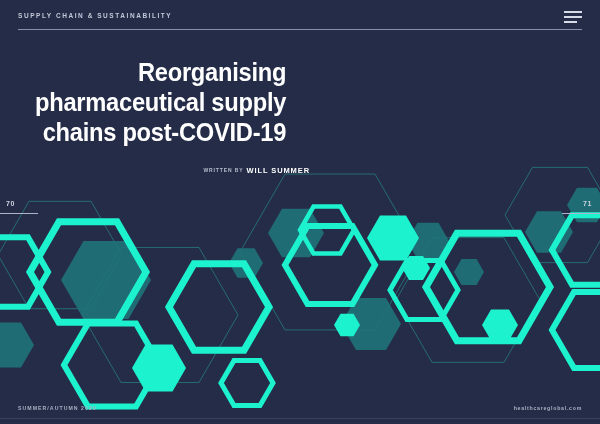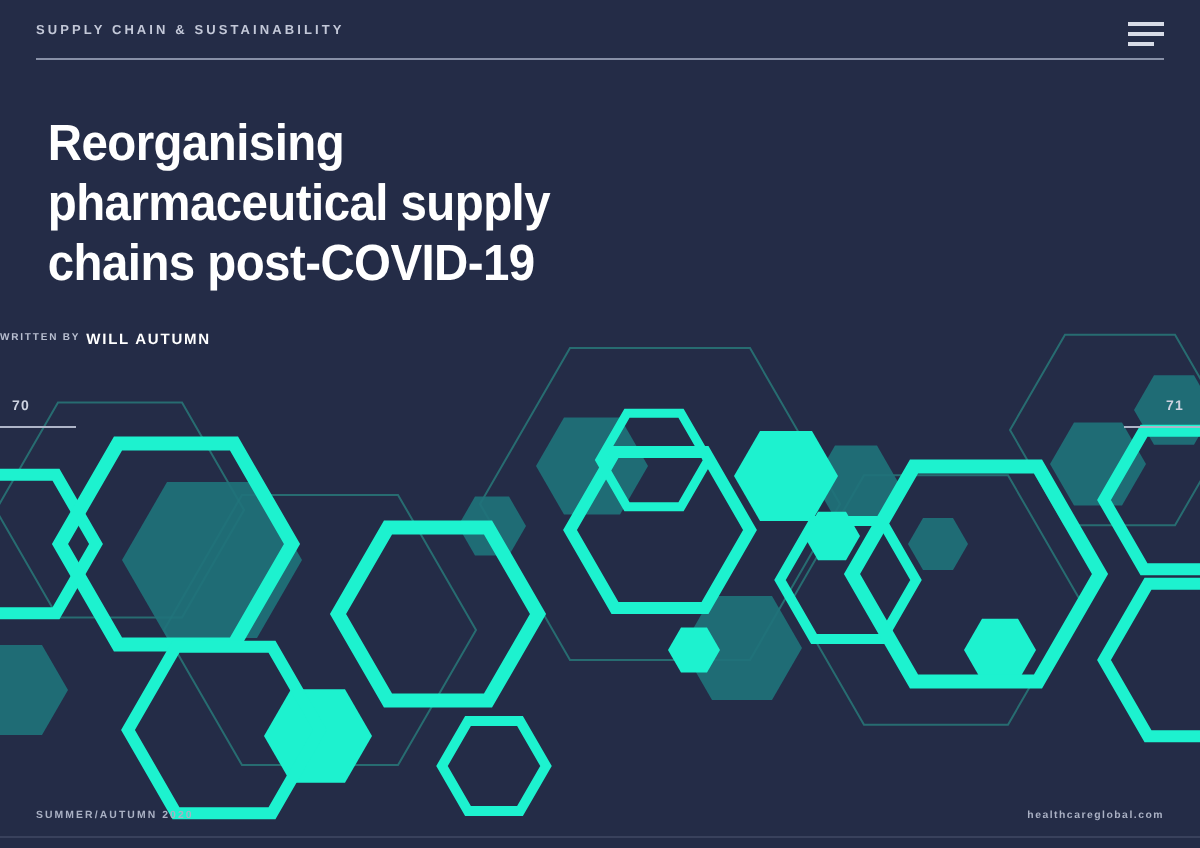--- a/index.html
+++ b/index.html
@@ -76,21 +76,21 @@
   #menu-button .bar.b2 { top: 7px; }
   #menu-button .bar.b3 { top: 12px; width: 13px; }
 
   
   #headline-block {
     position: absolute;
     left: 0;
     top: 58px;
     width: 310px;
     z-index: 6;
-    text-align: left;
+    text-align: right;
   }
   #headline {
     margin: 0;
     color: #ffffff;
     font-size: 25.5px;
     line-height: 1.17;
     font-weight: bold;
     letter-spacing: -0.3px;
     font-family: "Liberation Sans Narrow", "Liberation Sans", sans-serif;
     transform: scaleX(0.93);
@@ -215,21 +215,21 @@
     <div id="menu-button">
       <span class="bar b1"></span>
       <span class="bar b2"></span>
       <span class="bar b3"></span>
     </div>
   </div>
 
   <div id="headline-block">
     <h1 id="headline">Reorganising pharmaceutical supply chains post-COVID-19</h1>
     <div id="byline">
-      <span class="written">WRITTEN BY</span><span class="author">WILL AUTUMN</span>
+      <span class="written">WRITTEN BY</span><span class="author">WILL SUMMER</span>
     </div>
   </div>
 
   <div class="folio" id="folio-left">70</div>
   <div class="folio-rule" id="folio-rule-left"></div>
 
   <div class="folio" id="folio-right">71</div>
   <div class="folio-rule" id="folio-rule-right"></div>
 
   <div class="footer-text" id="footer-left">SUMMER/AUTUMN 2020</div>

